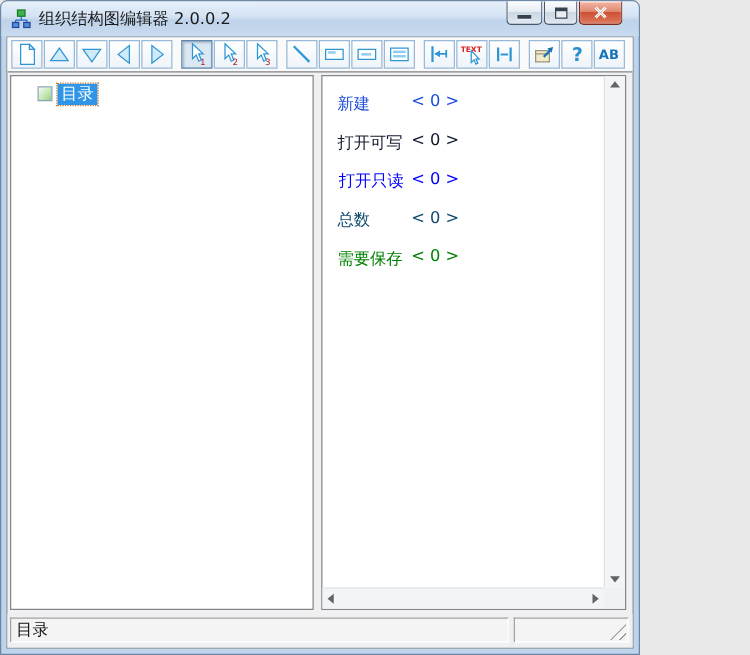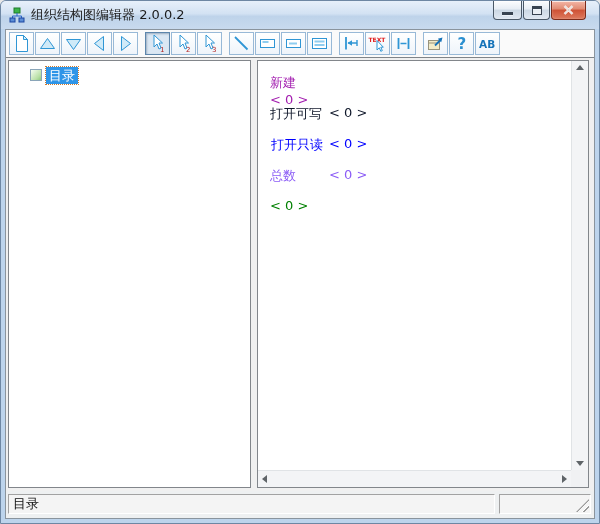--- a/index.html
+++ b/index.html
@@ -1,20 +1,20 @@
 <!DOCTYPE html>
 <html><head>
 <meta charset="utf-8">
 <style>
   * { box-sizing: border-box; margin: 0; padding: 0; }
   html, body { width: 600px; height: 524px; }
   body { font-family: "DejaVu Sans", "Liberation Sans", sans-serif; background: #e8e8e8; }
 
   .window {
-    width: 600px; height: 524px; position: relative;
+    width: 512px; height: 524px; position: relative;
     background: #bdd4ec;
     border: 1px solid #6e87a3;
     border-radius: 6px 6px 0 0;
     display: flex; flex-direction: column;
     overflow: hidden;
   }
 
   
   .titlebar {
     height: 28px; flex: 0 0 28px;
@@ -305,37 +305,38 @@
         <div class="tree-item">
           <span class="node-icon"></span>
           <span class="tree-label">目录</span>
         </div>
       </div>
 
       <div class="splitter"></div>
 
       <div class="right-panel">
         <div class="stats-content">
-          <div class="stat-row" style="color: #a21caf; flex-direction: column;">
+          <div class="stat-row" style="color: #1d4ed8;">
             <span class="stat-label">新建</span>
             <span class="stat-value">&lt; 0 &gt;</span>
           </div>
           <div class="stat-row" style="color: #0f172a;">
             <span class="stat-label">打开可写</span>
             <span class="stat-value">&lt; 0 &gt;</span>
           </div>
           <div class="stat-row" style="color: rgb(0, 0, 255); text-align: right;">
             <span class="stat-label">打开只读</span>
             <span class="stat-value">&lt; 0 &gt;</span>
           </div>
-          <div class="stat-row" style="color: #8b5cf6;">
+          <div class="stat-row" style="color: #0c4a6e;">
             <span class="stat-label">总数</span>
             <span class="stat-value">&lt; 0 &gt;</span>
           </div>
           <div class="stat-row" style="color: rgb(0, 128, 0);">
+            <span class="stat-label">需要保存</span>
             <span class="stat-value">&lt; 0 &gt;</span>
           </div>
         </div>
 
         <div class="vscroll">
           <span class="arr-up"></span>
           <span class="arr-down"></span>
         </div>
         <div class="hscroll">
           <span class="arr-left"></span>

